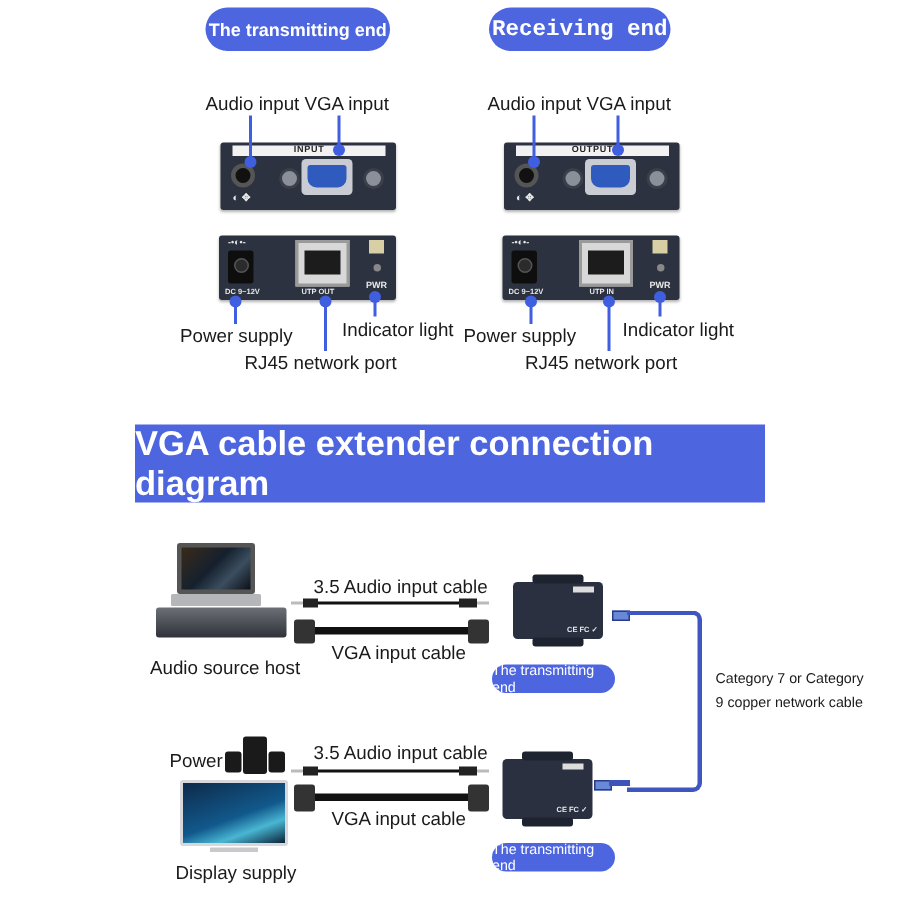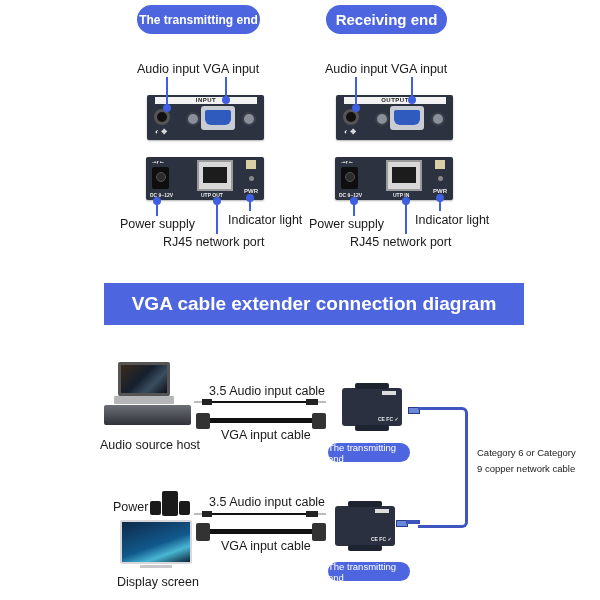--- a/index.html
+++ b/index.html
@@ -16,22 +16,22 @@
            text-align:center; line-height:7px; letter-spacing:.5px; }
   .jack { position:absolute; border-radius:50%; background:#111; border:3px solid #555; }
   .vga { position:absolute; background:#c9ccd2; border-radius:3px; }
   .vga-inner { position:absolute; background:#2f5bbf; border-radius:2px 2px 6px 6px; }
   .screw { position:absolute; width:10px; height:10px; border-radius:50%; background:#8a8f99; border:2px solid #3a3f4a; }
   .tiny { position:absolute; color:#e8e8e8; font-size:5px; font-weight:bold; white-space:nowrap; }
   .rj45 { position:absolute; background:#d8d8d8; border:2px solid #9a9a9a; }
   .rj45-hole { position:absolute; background:#1c1c1c; }
   .dcjack { position:absolute; background:#0e0e0e; border-radius:2px; }
   .dcjack::after { content:""; position:absolute; left:4px; top:5px; width:8px; height:8px; border-radius:50%; background:#2b2b2b; border:1px solid #555; }
-  .banner { position:absolute; left:104px; top:283px; width:420px; height:42px; background:#4d66e0;
-            color:#fff; font-weight:bold; font-size:19px; display:flex; align-items:center; justify-content:center; }
+  .banner { position:absolute; left:90px; top:283px; width:420px; height:52px; background:#4d66e0;
+            color:#fff; font-weight:bold; font-size:23px; display:flex; align-items:center; justify-content:center; }
   .device { position:absolute; background:#2a3040; border-radius:3px; }
   .dev-label { position:absolute; background:#ddd; color:#334; font-size:4px; }
   .small-pill { position:absolute; background:#4d66e0; color:#fff; border-radius:11px; font-size:9.5px;
                 display:flex; align-items:center; justify-content:center; }
   .cable { position:absolute; background:#111; }
   .vga-end { position:absolute; background:#333; border-radius:2px; }
   .audio-plug { position:absolute; background:#222; }
   .audio-tip { position:absolute; background:#bbb; }
   .net-cable { position:absolute; border:3px solid #3f55c0; border-left:none; border-radius:0 6px 6px 0; }
   .net-end { position:absolute; background:#3d55bb; height:4px; }
@@ -78,21 +78,21 @@
 <div class="vline" style="left:156px;top:200px;height:16px;"></div>
 <div class="dot" style="left:213px;top:197px;"></div>
 <div class="vline" style="left:216px;top:200px;height:34px;"></div>
 <div class="dot" style="left:246px;top:194px;"></div>
 <div class="vline" style="left:249px;top:197px;height:14px;"></div>
 
 <span class="lbl" style="left:120px;top:217px;">Power supply</span>
 <span class="lbl" style="left:228px;top:213px;">Indicator light</span>
 <span class="lbl" style="left:163px;top:235px;">RJ45 network port</span>
 
-<div class="pill" style="left:326px;top:5px;width:121px;height:29px;font-size:15px;">
+<div class="pill" style="left:326px;top:5px;width:121px;height:29px;font-size:15px;font-family:Liberation Mono, monospace;">
   <span>Receiving end</span>
 </div>
 
 <span class="lbl" style="left:325px;top:62px;">Audio input</span>
 <span class="lbl" style="left:391px;top:62px;">VGA input</span>
 
 <div class="panel" style="left:336px;top:95px;width:117px;height:45px;">
   <div class="strip" style="left:8px;top:2px;width:102px;height:7px;">OUTPUT</div>
   <div class="jack" style="left:7px;top:14px;width:10px;height:10px;"></div>
   <span class="tiny" style="left:8px;top:33px;font-size:7px;">◐ ✥</span>
@@ -168,21 +168,21 @@
 <span class="lbl" style="left:113px;top:500px;">Power</span>
 <div class="abs" style="left:150px;top:491px;width:40px;height:25px;">
   <div class="abs" style="left:0;top:10px;width:11px;height:14px;background:#1a1a1a;border-radius:2px;"></div>
   <div class="abs" style="left:12px;top:0;width:16px;height:25px;background:#1a1a1a;border-radius:2px;"></div>
   <div class="abs" style="left:29px;top:10px;width:11px;height:14px;background:#1a1a1a;border-radius:2px;"></div>
 </div>
 <div class="abs" style="left:120px;top:520px;width:72px;height:44px;background:#d8d8dc;border-radius:2px;">
   <div class="abs" style="left:2px;top:2px;width:68px;height:40px;background:linear-gradient(160deg,#0e2a4a,#11598c 55%,#49b6d3 75%,#0b2236);"></div>
 </div>
 <div class="abs" style="left:140px;top:565px;width:32px;height:3px;background:#c9c9cc;"></div>
-<span class="lbl" style="left:117px;top:575px;">Display screen</span>
+<span class="lbl" style="left:117px;top:575px;">Display supply</span>
 
 <span class="lbl" style="left:209px;top:495px;">3.5 Audio input cable</span>
 <div class="audio-tip" style="left:194px;top:513px;width:8px;height:2px;"></div>
 <div class="audio-plug" style="left:202px;top:511px;width:10px;height:6px;"></div>
 <div class="cable" style="left:212px;top:513px;width:106px;height:2px;"></div>
 <div class="audio-plug" style="left:306px;top:511px;width:12px;height:6px;"></div>
 <div class="audio-tip" style="left:318px;top:513px;width:8px;height:2px;"></div>
 
 <div class="vga-end" style="left:196px;top:523px;width:14px;height:18px;"></div>
 <div class="cable" style="left:210px;top:529px;width:104px;height:5px;"></div>
@@ -197,14 +197,14 @@
 </div>
 <div class="small-pill" style="left:328px;top:562px;width:82px;height:19px;">
   <span>The transmitting end</span>
 </div>
 
 <div class="rj-plug" style="left:408px;top:407px;width:10px;height:5px;"></div>
 <div class="net-cable" style="left:418px;top:407px;width:47px;height:115px;"></div>
 <div class="rj-plug" style="left:396px;top:520px;width:10px;height:5px;"></div>
 <div class="net-end" style="left:406px;top:520px;width:14px;"></div>
 
-<span class="lbl" style="left:477px;top:447px;font-size:9.5px;">Category 6 or Category</span>
+<span class="lbl" style="left:477px;top:447px;font-size:9.5px;">Category 7 or Category</span>
 <span class="lbl" style="left:477px;top:463px;font-size:9.5px;">9 copper network cable</span>
 
 </body></html>

